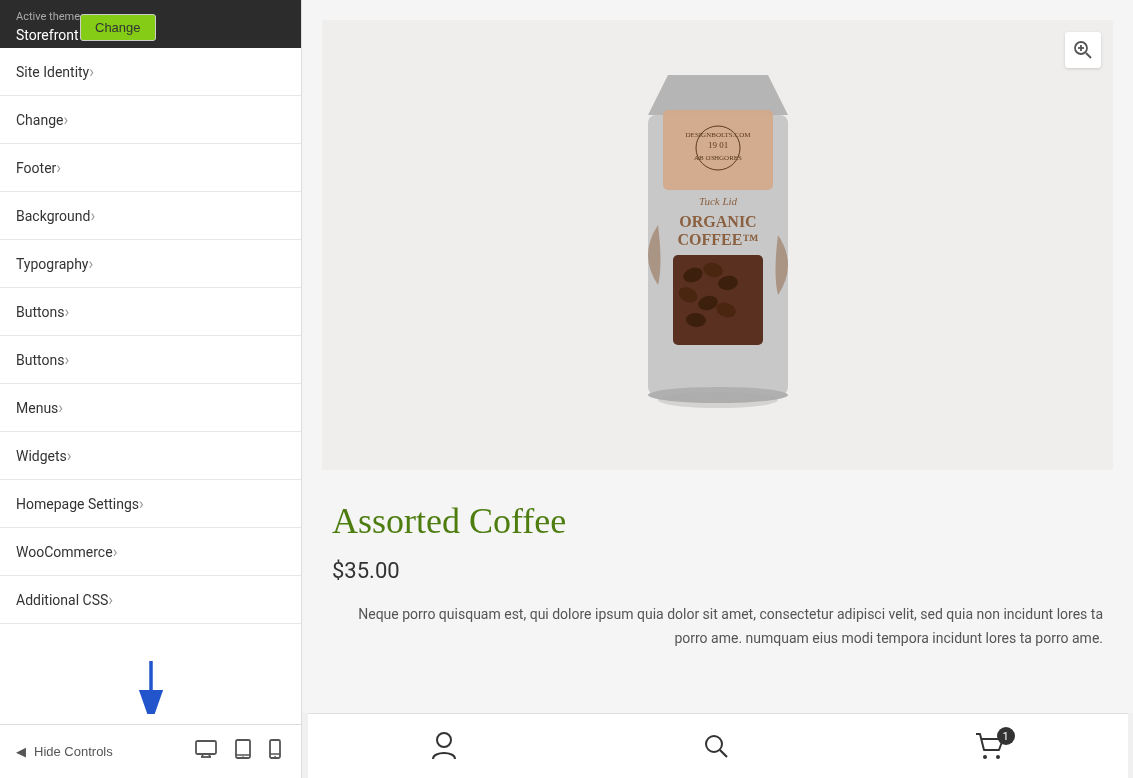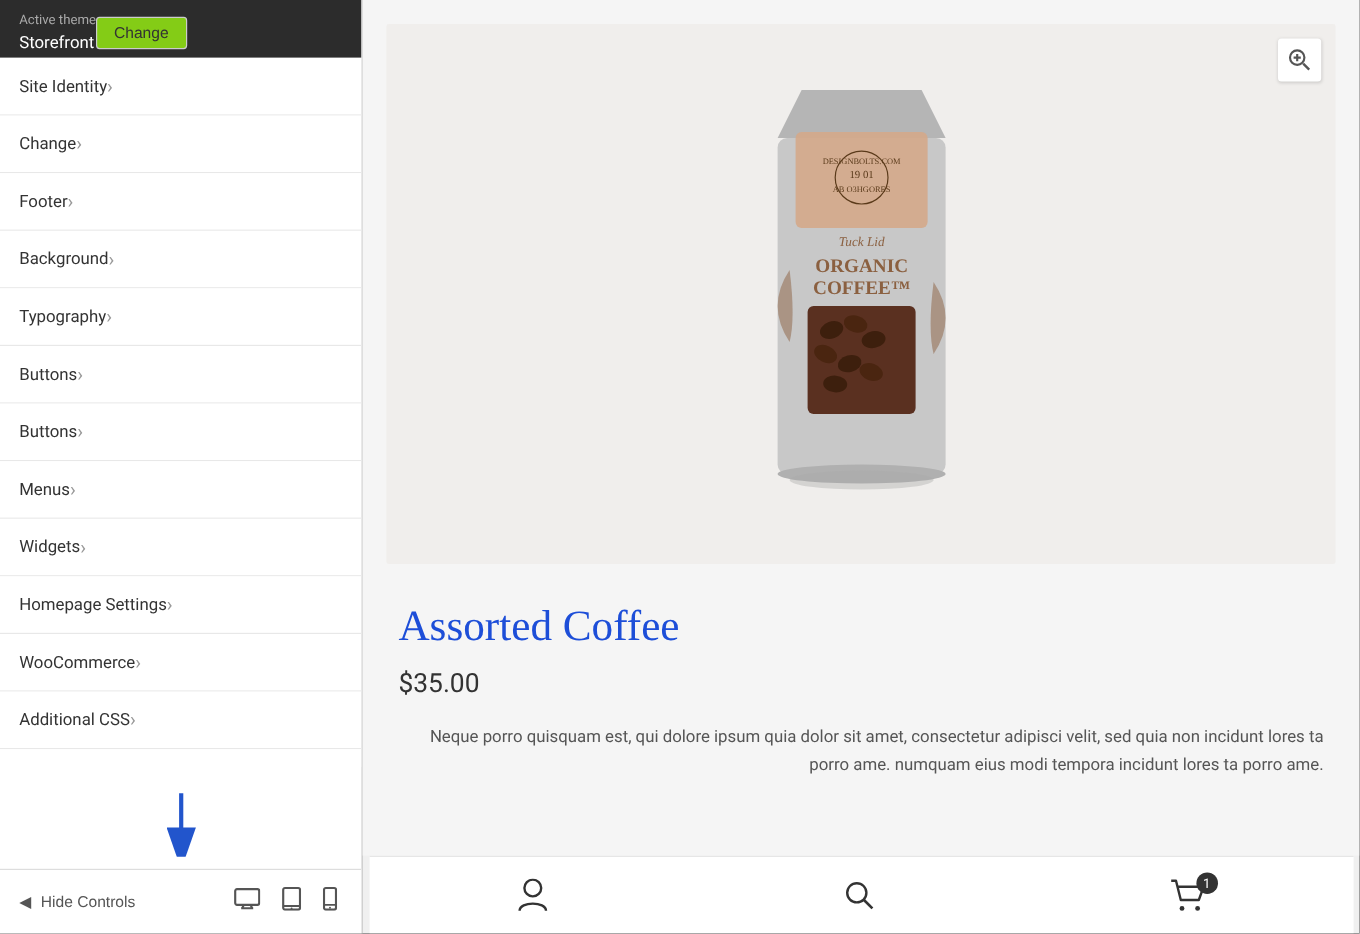--- a/index.html
+++ b/index.html
@@ -159,21 +159,21 @@
     }
 
     #product-details {
       padding: 0 10px;
       max-width: 820px;
     }
 
     #product-title {
       font-size: 36px;
       font-weight: 400;
-      color: #1d4ed8;
+      color: #4d7c0f;
       margin-bottom: 16px;
       font-family: Georgia, serif;
     }
 
     #product-price {
       font-size: 22px;
       color: #333;
       margin-bottom: 20px;
     }
 

